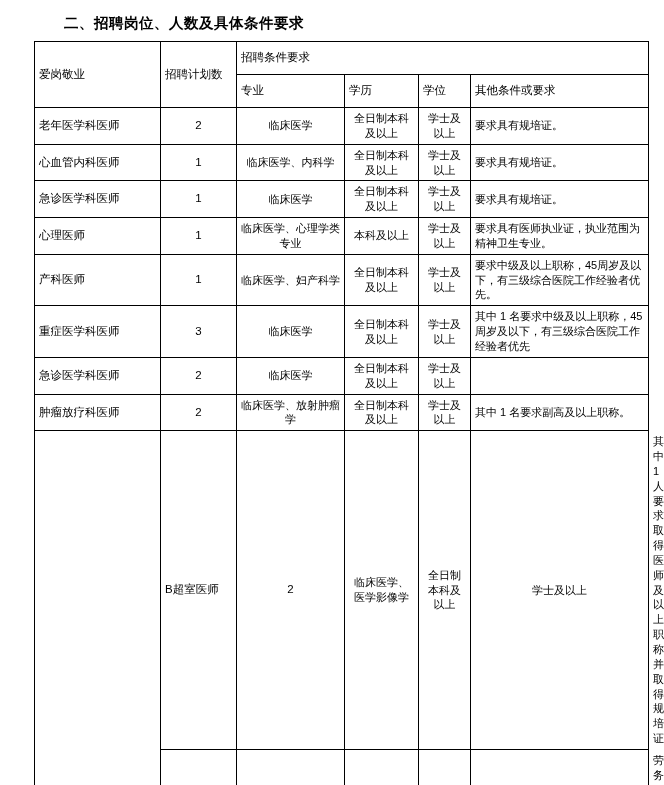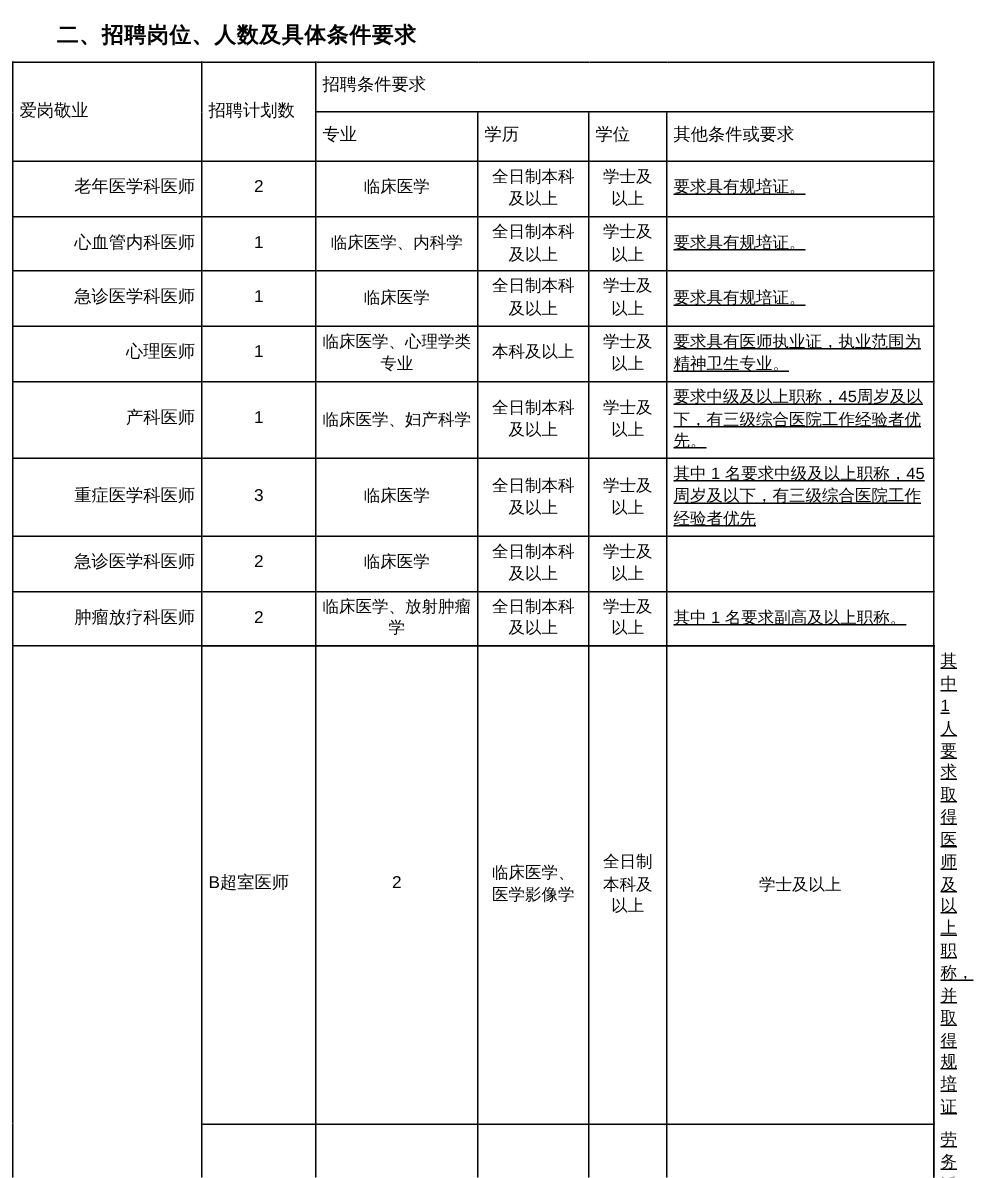--- a/index.html
+++ b/index.html
@@ -12,21 +12,21 @@
     height: 785px;
     font-family: "Liberation Sans", "DejaVu Sans", sans-serif;
     color: #000000;
     overflow: hidden;
   }
   .page {
     position: relative;
     width: 579px;
     height: 785px;
     box-sizing: border-box;
-    padding: 10px 24px 0 8px;
+    padding: 10px 24px 0 34px;
   }
   .doc-title {
     font-size: 14.5px;
     font-weight: bold;
     margin: 4px 0 8px 30px;
     letter-spacing: 0.5px;
     font-family: "DejaVu Serif", "Liberation Serif", serif;
   }
   table.recruit {
     border-collapse: collapse;
@@ -41,36 +41,35 @@
     vertical-align: middle;
     font-weight: normal;
   }
   .hdr {
     text-align: left;
     font-weight: bold;
     font-size: 11.5px;
     height: 26px;
   }
   .post-name {
-    text-align: right;
+    text-align: left;
     font-weight: bold;
     font-size: 11.5px;
   }
   .num {
     text-align: center;
     font-size: 11.5px;
   }
   .spec, .edu, .deg {
     text-align: center;
     font-size: 11px;
   }
   .other {
     text-align: left;
     font-size: 11px;
-    text-decoration: underline;
   }
   .group-label {
     text-align: center;
     font-weight: bold;
     font-size: 11.5px;
     writing-mode: horizontal-tb;
   }
   col.w1 { width: 126px; }
   col.w2 { width: 76px; }
   col.w3 { width: 108px; }

